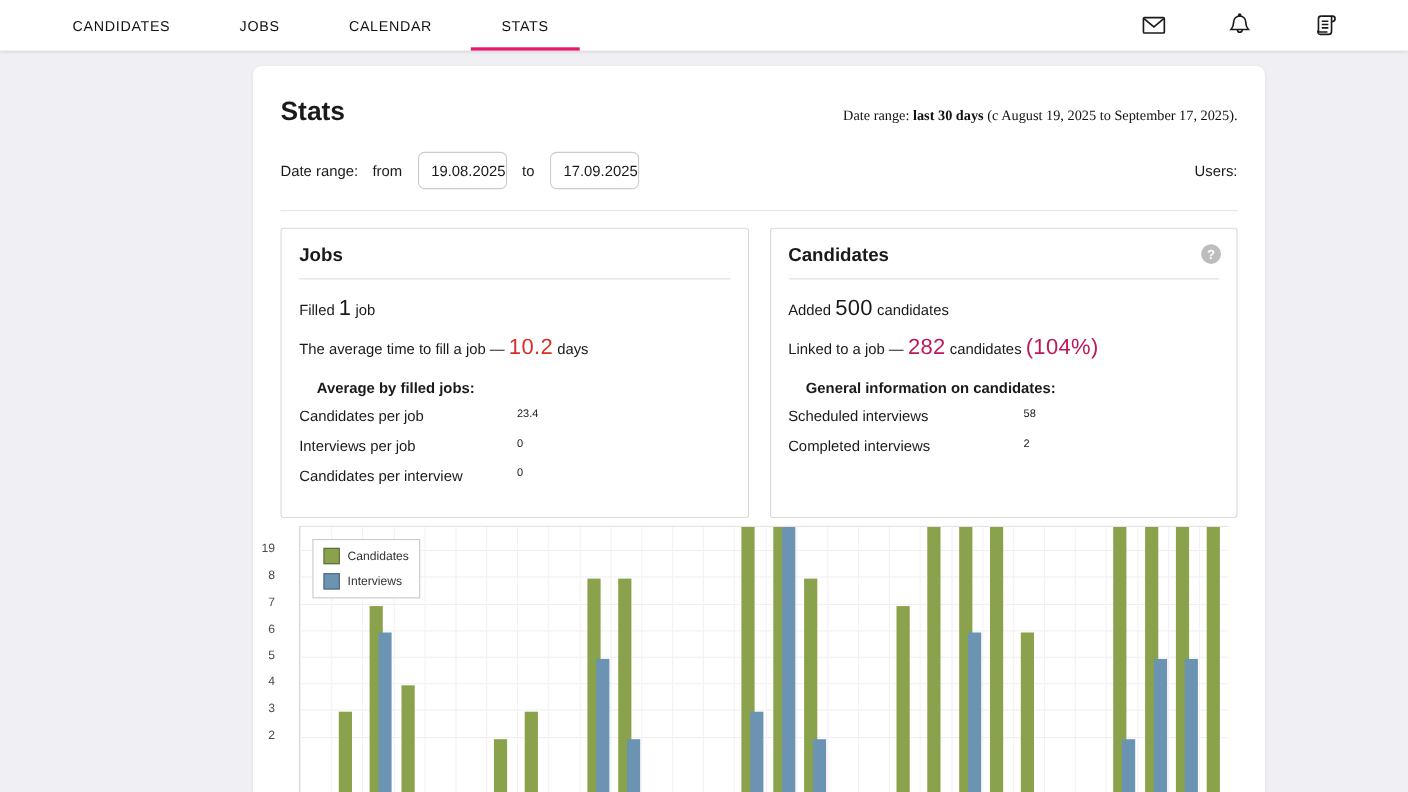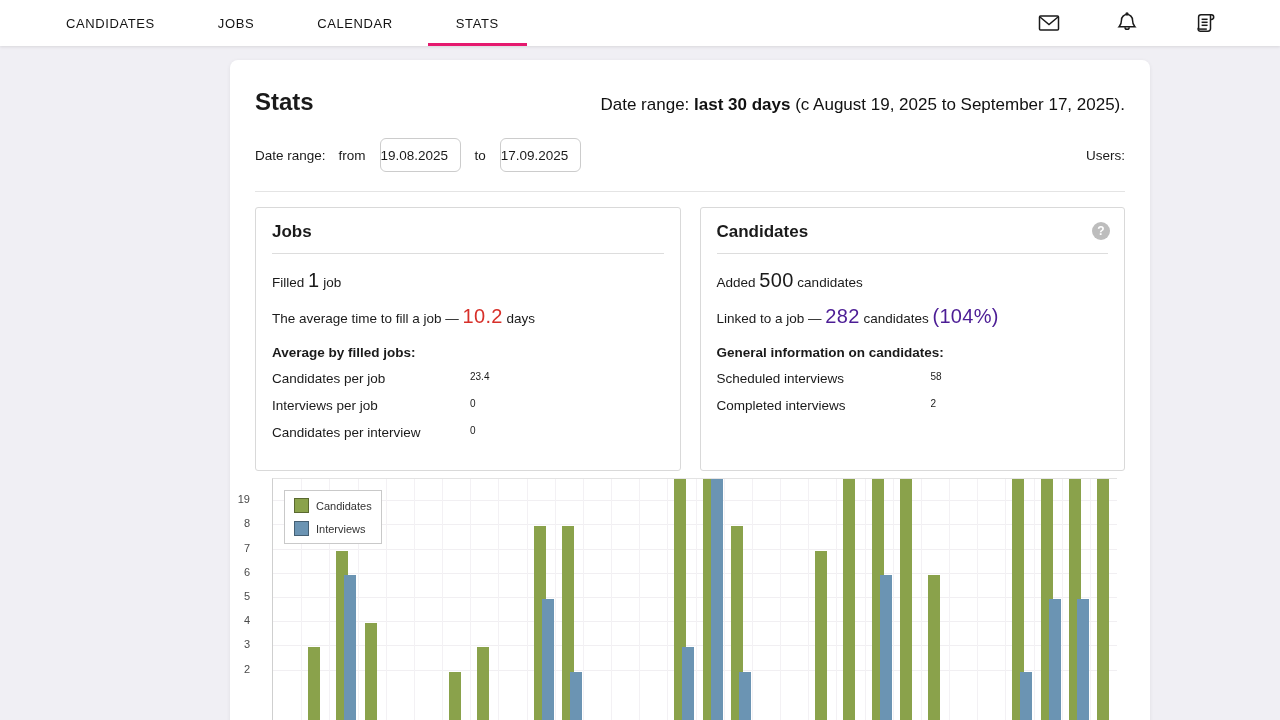--- a/index.html
+++ b/index.html
@@ -30,28 +30,28 @@
   .topbar-icons svg { width: 24px; height: 24px; stroke: #1a1a1a; fill: none; stroke-width: 1.5; }
   
   .panel {
     position: absolute; left: 230px; top: 60px; width: 920px; height: 680px;
     background: #fff; border-radius: 8px 8px 0 0;
     box-shadow: 0 1px 4px rgba(0,0,0,0.07);
     padding: 22px 25px 0 25px;
   }
   .page-head { display: flex; justify-content: space-between; align-items: baseline; margin-top: 6px; }
   .page-title { font-size: 24px; font-weight: bold; }
-  .range-summary { font-size: 17px; color: #111; }
+  .range-summary { font-size: 13px; color: #111; font-family: Liberation Serif, serif; }
   .range-summary b { font-weight: bold; }
   
   .controls { display: flex; align-items: center; margin-top: 22px; font-size: 13.5px; }
   .controls .lbl { margin-right: 13px; }
   .date-input {
     width: 81px; height: 34px; border: 1px solid #ccc; border-radius: 6px;
-    text-align: left; font-size: 13.5px; font-family: "Liberation Sans", sans-serif;
+    text-align: right; font-size: 13.5px; font-family: "Liberation Sans", sans-serif;
     color: #1a1a1a; background: #fff; margin: 0 14px;
   }
   .spacer { flex: 1; }
   .select-box {
     width: 207px; height: 34px; border: 1px solid #ccc; border-radius: 6px;
     display: flex; align-items: center; padding: 0 12px 0 14px;
     font-size: 13.5px; cursor: pointer; margin-left: 13px; background: #fff;
   }
   .select-box .sel-val { flex: 1; }
   .select-box svg { width: 16px; height: 16px; stroke: #333; fill: none; stroke-width: 2; }
@@ -63,22 +63,22 @@
     border: 1px solid #d9d9d9; border-radius: 3px;
     padding: 14px 16px 18px 16px;
   }
   .card-title {
     font-size: 17px; font-weight: bold; padding-bottom: 11px;
     border-bottom: 1px solid #ddd; margin-bottom: 15px;
   }
   .card .line { font-size: 13.5px; margin-bottom: 13px; }
   .big { font-size: 20px; letter-spacing: 0.3px; }
   .big.red { color: #d7302a; }
-  .big.blue { color: #4c1d95; }
-  .section-lbl { font-size: 13.5px; font-weight: bold; margin: 17px 0 11px 0; }
+  .big.blue { color: #be185d; }
+  .section-lbl { font-size: 13.5px; font-weight: bold; margin: 17px 0 11px 16px; }
   .stat-row { display: flex; font-size: 13.5px; margin-bottom: 12px; }
   .stat-row .sr-label { width: 198px; }
   .card.candidates .stat-row .sr-label { width: 214px; }
   .stat-row .sr-value { font-size: 10px; }
   .help-icon {
     position: absolute; top: 14px; right: 14px; width: 18px; height: 18px;
     background: #bdbdbd; border-radius: 50%; color: #fff; font-weight: bold;
     font-size: 12px; text-align: center; line-height: 18px; cursor: pointer;
   }
   

